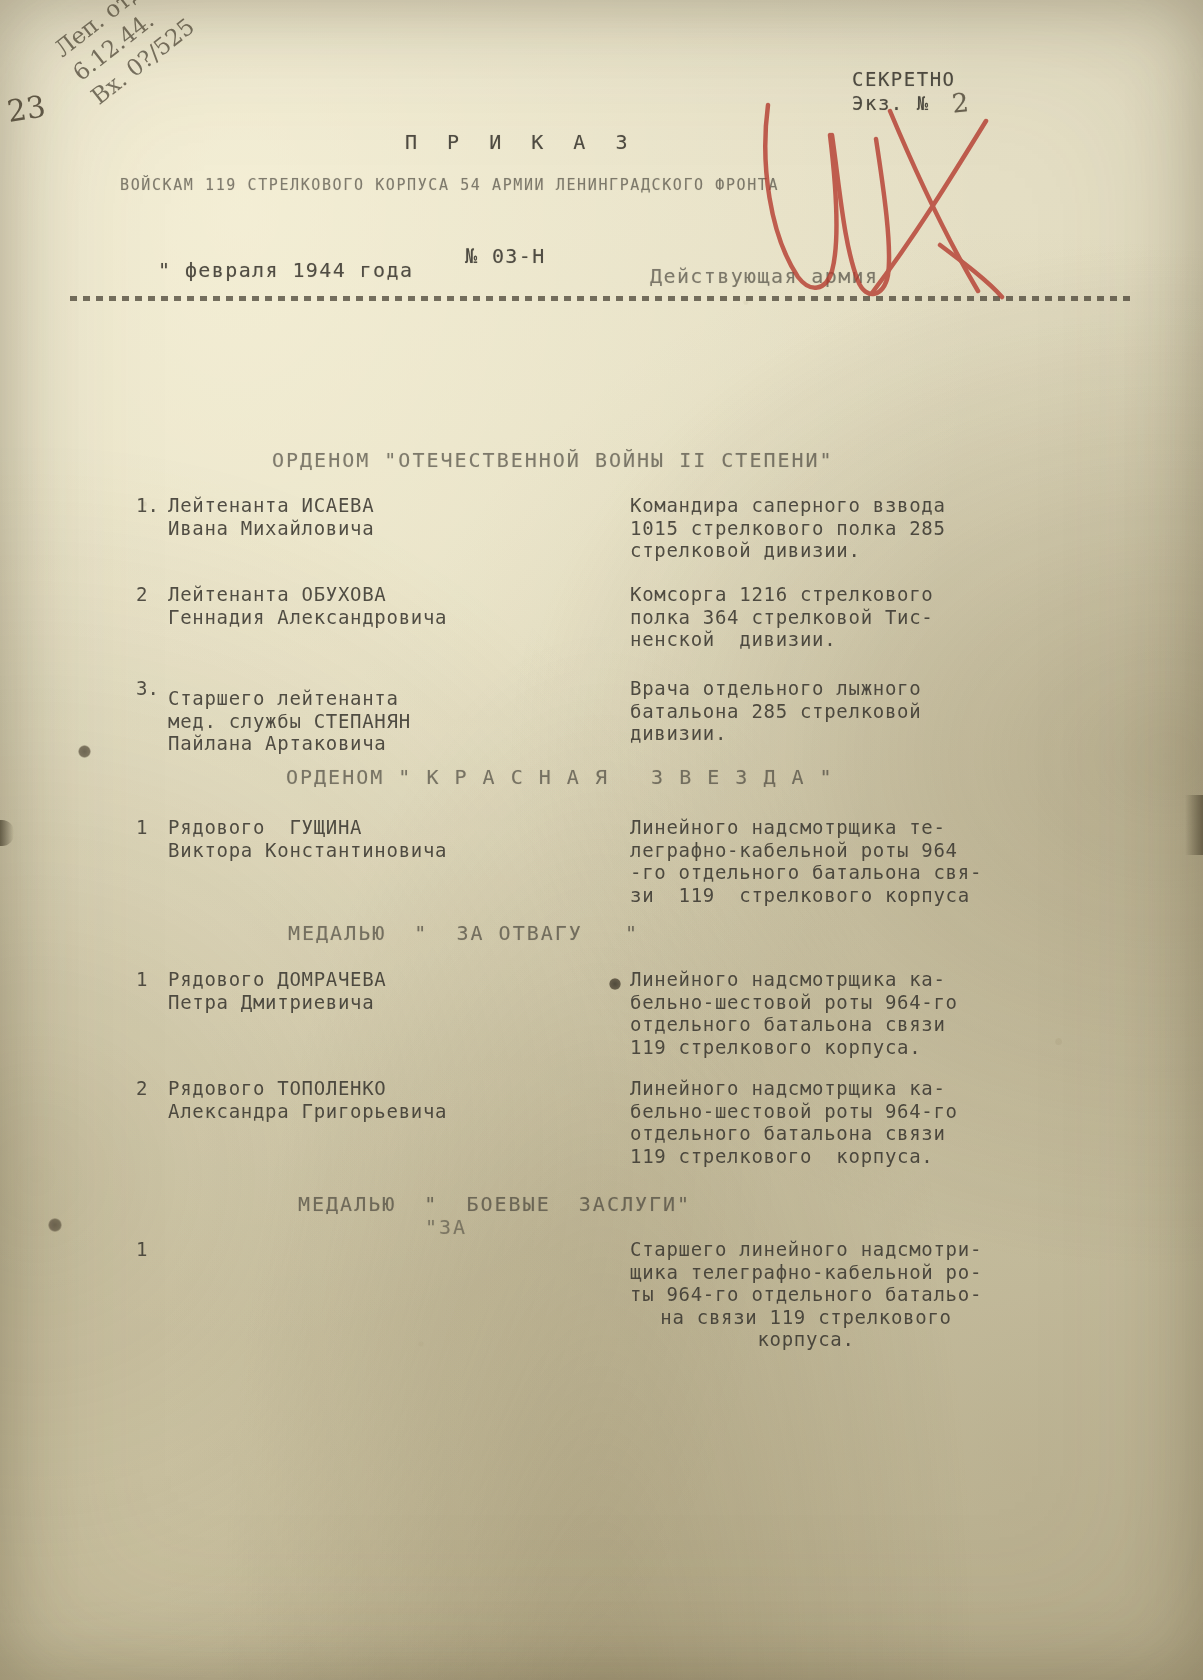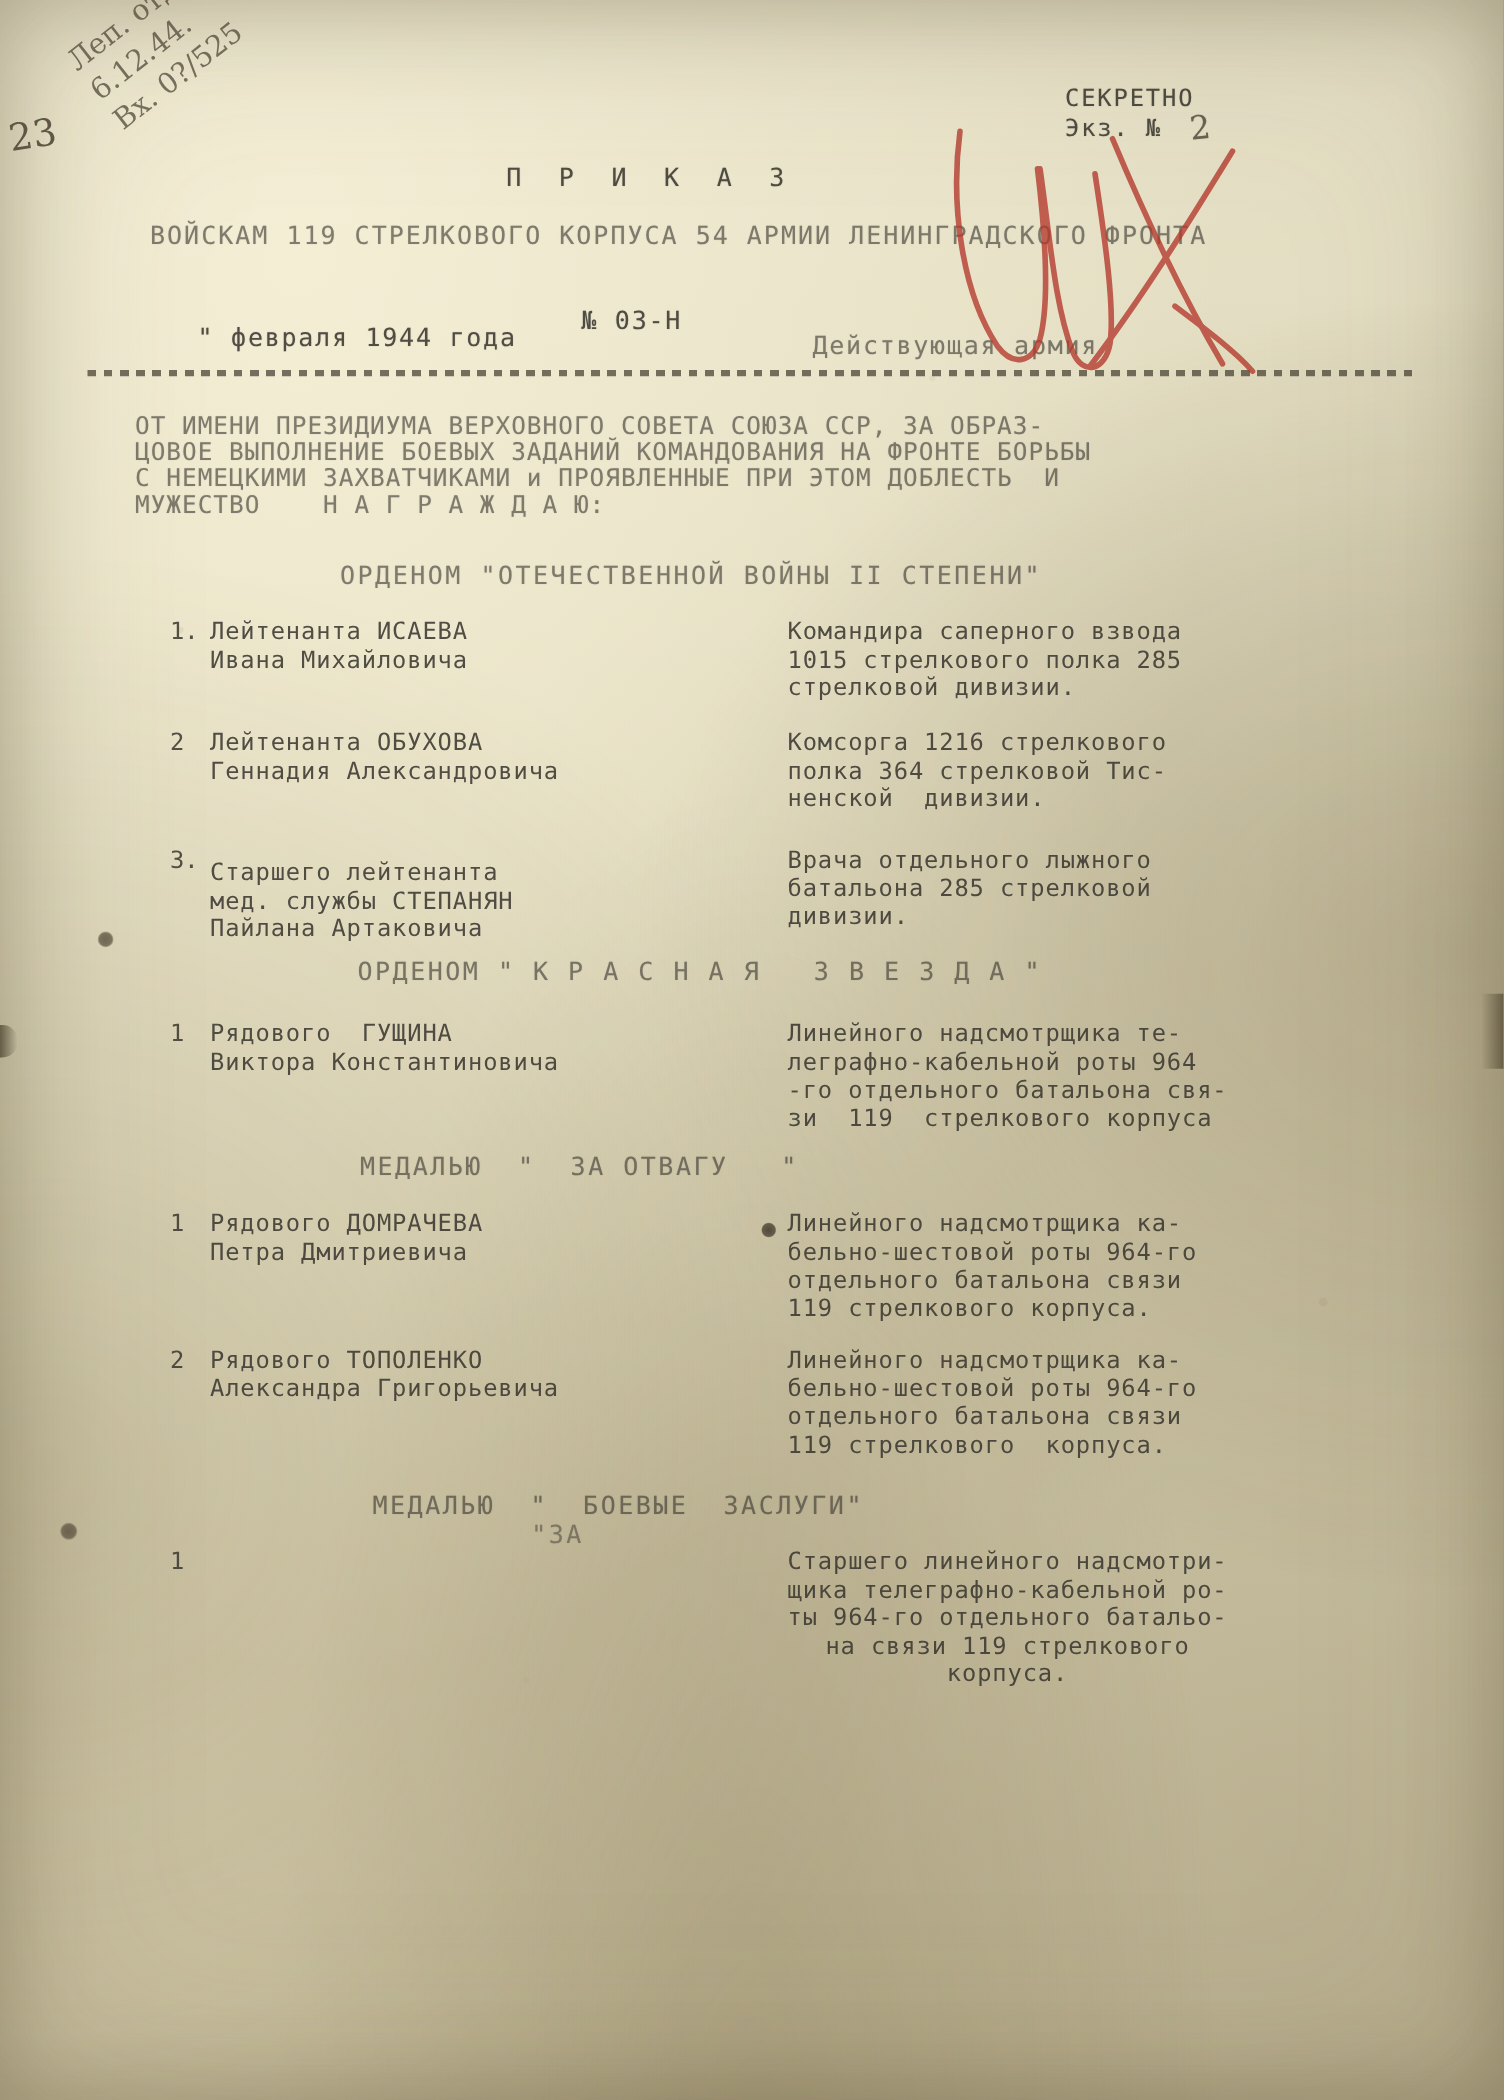--- a/index.html
+++ b/index.html
@@ -54,21 +54,21 @@
   .faint { opacity: .62; }
   .vfaint { opacity: .5; }
 
   
   #secret-label { top: 68px; left: 852px; font-size: 19px; letter-spacing: 1.5px; }
   #copy-label   { top: 92px;  left: 852px; font-size: 19px; letter-spacing: 1.5px; }
   #copy-number  { top: 88px;  left: 952px; font-size: 26px; color: #4b4334; font-family: "DejaVu Serif", serif; transform: rotate(-6deg); opacity:.8;}
 
   
   #doc-title   { top: 130px; left: 405px; font-size: 20px; letter-spacing: 9px; }
-  #doc-subtitle{ top: 176px; left: 120px; font-size: 20px; letter-spacing: 1.6px; }
+  #doc-subtitle{ top: 176px; left: 120px; font-size: 15px; letter-spacing: 1.6px; }
   #order-no    { top: 244px; left: 465px; font-size: 20px; letter-spacing: 1.4px; }
   #date-line   { top: 258px; left: 158px; font-size: 20px; letter-spacing: 1.4px; }
   #place-line  { top: 264px; left: 650px; font-size: 20px; letter-spacing: 1.4px; }
   #day-stamp   { top: 236px; left: 128px; font-size: 30px; font-family: "DejaVu Serif", serif; color:#4a4233; transform: rotate(-9deg); opacity:.85;}
 
   .rule {
     position: absolute;
     left: 70px;
     width: 1060px;
     top: 296px;
@@ -147,24 +147,20 @@
 
   <div class="tw" id="doc-title">П Р И К А З</div>
   <div class="tw faint" id="doc-subtitle">ВОЙСКАМ 119 СТРЕЛКОВОГО КОРПУСА 54 АРМИИ ЛЕНИНГРАДСКОГО ФРОНТА</div>
   <div class="tw" id="order-no">№ 03-Н</div>
   <div class="tw" id="date-line">" февраля 1944 года</div>
   <div id="day-stamp">23</div>
   <div class="tw faint" id="place-line">Действующая армия</div>
 
   <div class="rule"></div>
 
-  <div class="tw para faint" id="para1">ОТ ИМЕНИ ПРЕЗИДИУМА ВЕРХОВНОГО СОВЕТА СОЮЗА ССР, ЗА ОБРАЗ-
-ЦОВОЕ ВЫПОЛНЕНИЕ БОЕВЫХ ЗАДАНИЙ КОМАНДОВАНИЯ НА ФРОНТЕ БОРЬБЫ
-С НЕМЕЦКИМИ ЗАХВАТЧИКАМИ и ПРОЯВЛЕННЫЕ ПРИ ЭТОМ ДОБЛЕСТЬ  И
-МУЖЕСТВО    Н А Г Р А Ж Д А Ю:</div>
 
   <div class="tw award-head faint" id="award-1-title">ОРДЕНОМ "ОТЕЧЕСТВЕННОЙ ВОЙНЫ II СТЕПЕНИ"</div>
 
   <div class="num" style="top:494px; left:136px;">1.</div>
   <div class="entry name faint" style="top:494px;">Лейтенанта ИСАЕВА
 Ивана Михайловича</div>
   <div class="entry desc faint" style="top:494px;">Командира саперного взвода
 1015 стрелкового полка 285
 стрелковой дивизии.</div>
 

